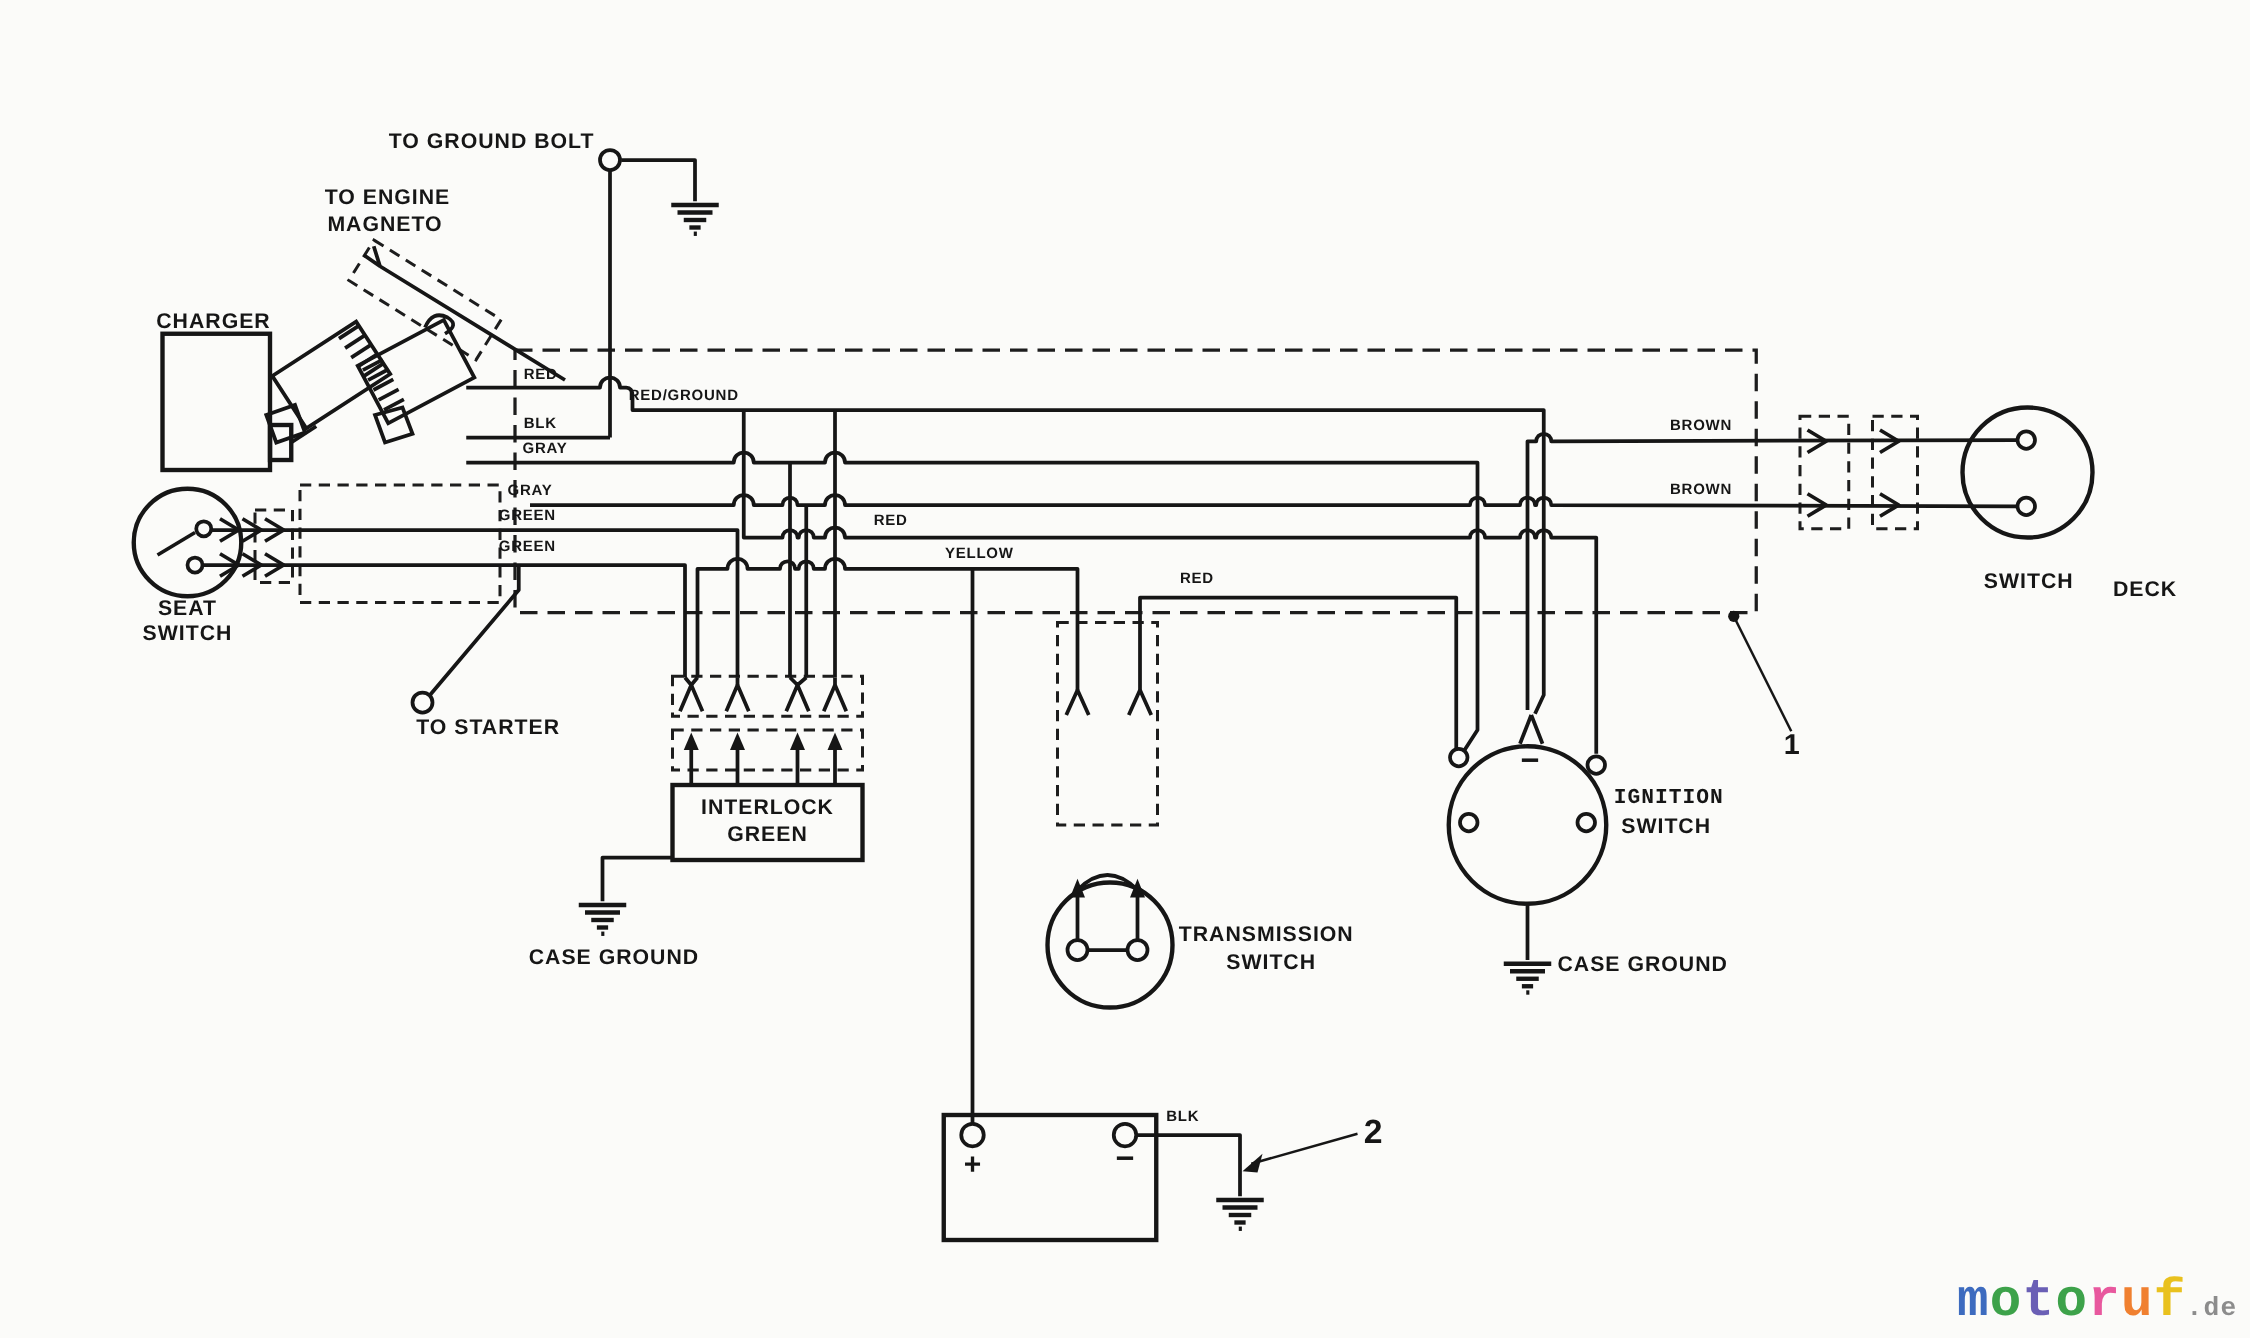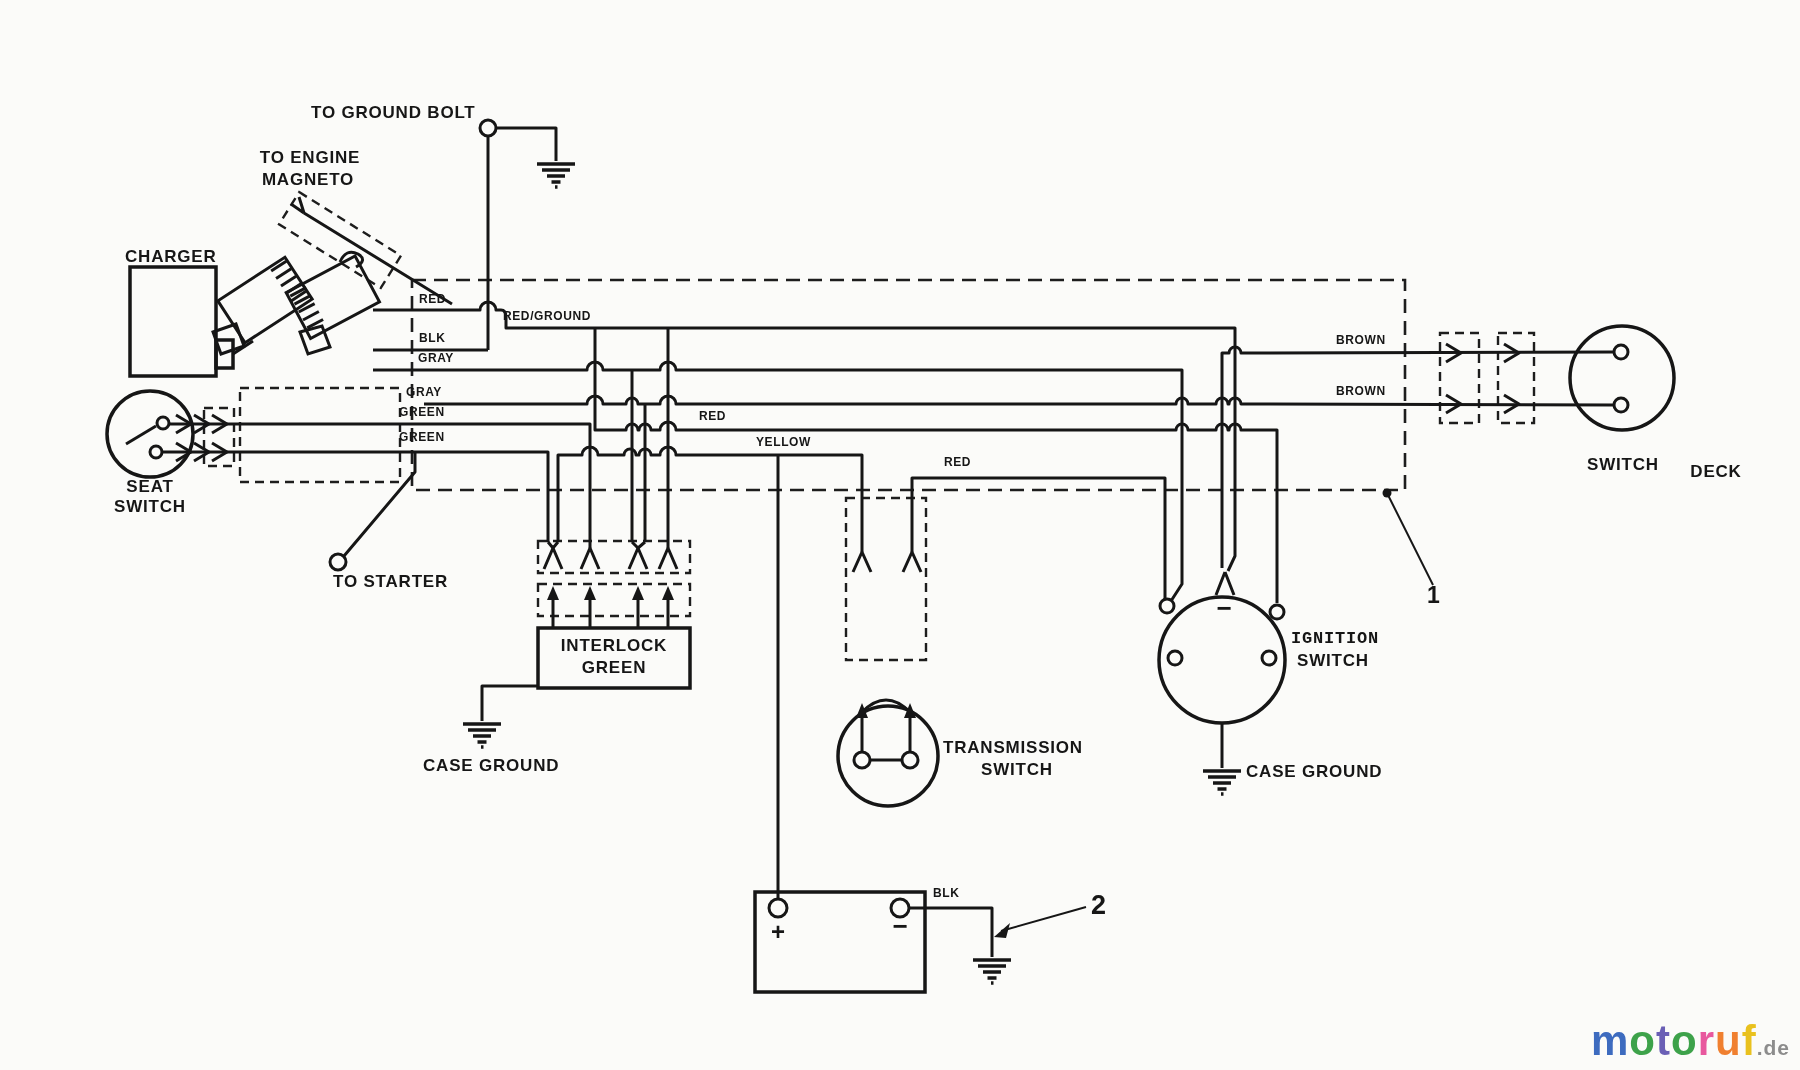--- a/index.html
+++ b/index.html
@@ -4,21 +4,21 @@
 <style>
   html,body{margin:0;padding:0;}
   body{width:1800px;height:1070px;background:#fbfbf9;font-family:"Liberation Sans","DejaVu Sans",sans-serif;}
   #stage{position:relative;width:1800px;height:1070px;overflow:hidden;background:#fbfbf9;}
   svg{position:absolute;left:0;top:0;}
   .lbl{position:absolute;font-weight:700;font-size:12px;letter-spacing:.6px;color:#161616;white-space:nowrap;line-height:1;}
   .lbl-lg{position:absolute;font-weight:700;font-size:17px;letter-spacing:.8px;color:#161616;white-space:nowrap;line-height:1;}
   .ctr{transform:translateX(-50%);}
   .sign{position:absolute;font-weight:700;color:#161616;line-height:1;}
   .callout{position:absolute;font-weight:700;color:#161616;line-height:1;}
-  #watermark{position:absolute;right:10px;bottom:8px;font-family:Liberation Sans, sans-serif;font-weight:700;font-size:42px;letter-spacing:1px;line-height:1;}
+  #watermark{position:absolute;right:10px;bottom:8px;font-family:Liberation Mono, monospace;font-weight:700;font-size:42px;letter-spacing:1px;line-height:1;}
   #watermark .suffix{font-size:21px;font-weight:700;}
 </style>
 </head>
 <body>
 
 <div id="stage">
 
 <svg width="1800" height="1070" viewBox="0 0 1800 1070">
   <defs>
     <g id="gnd" stroke="#161616" stroke-width="3.5" stroke-linecap="butt">

